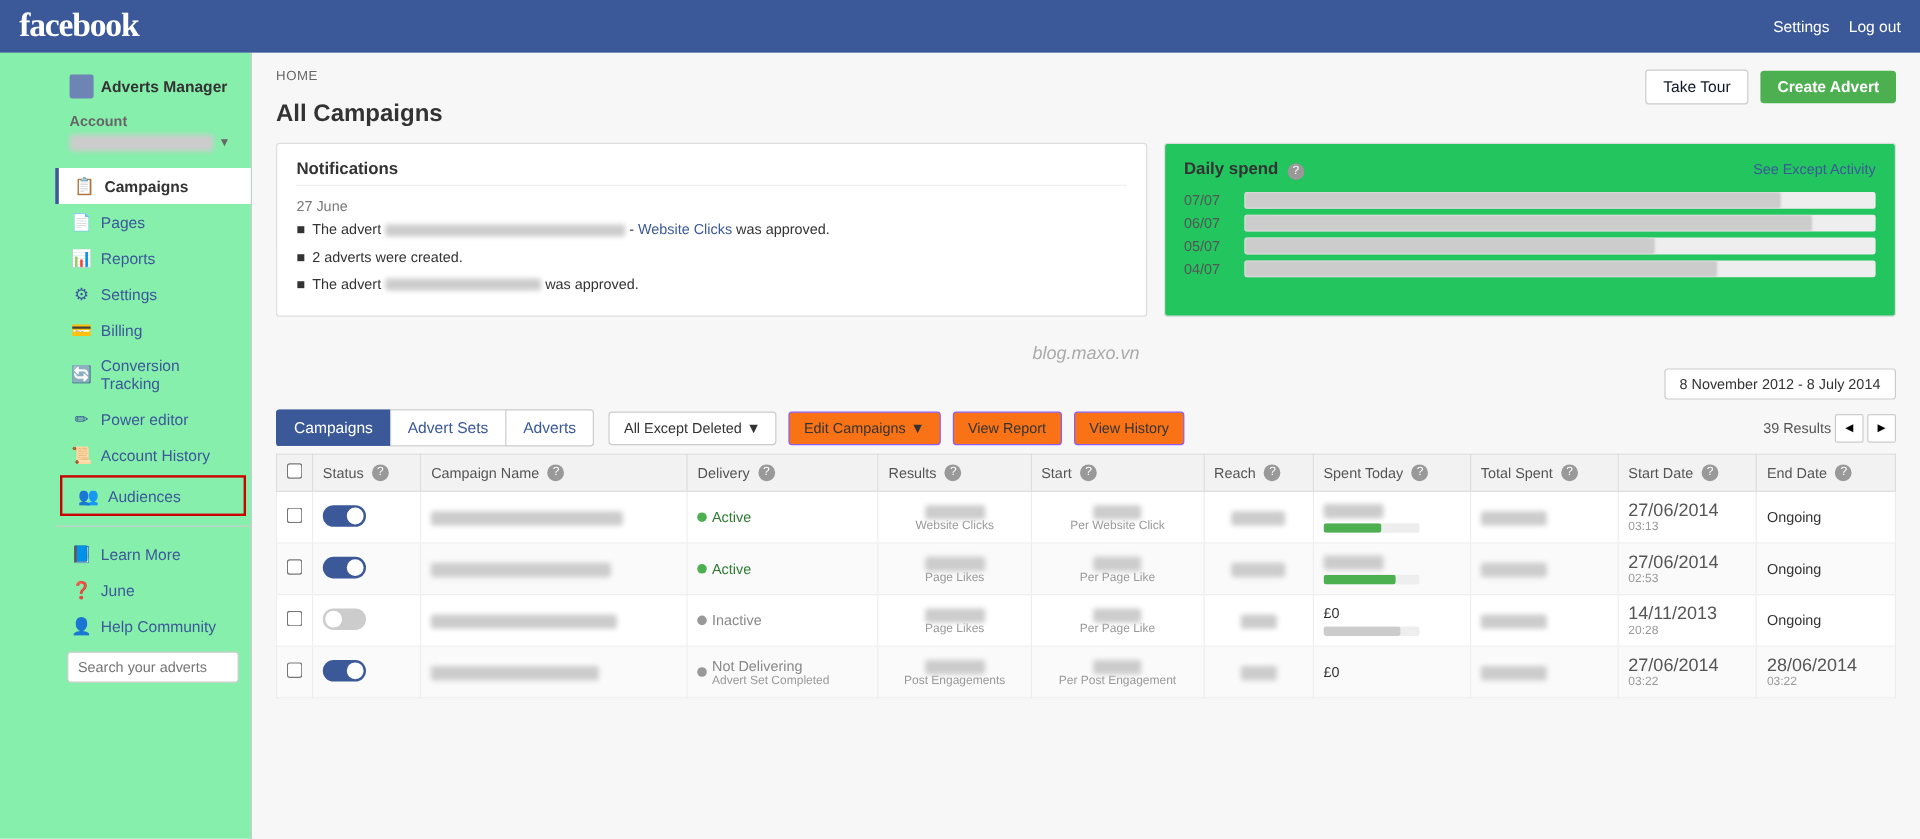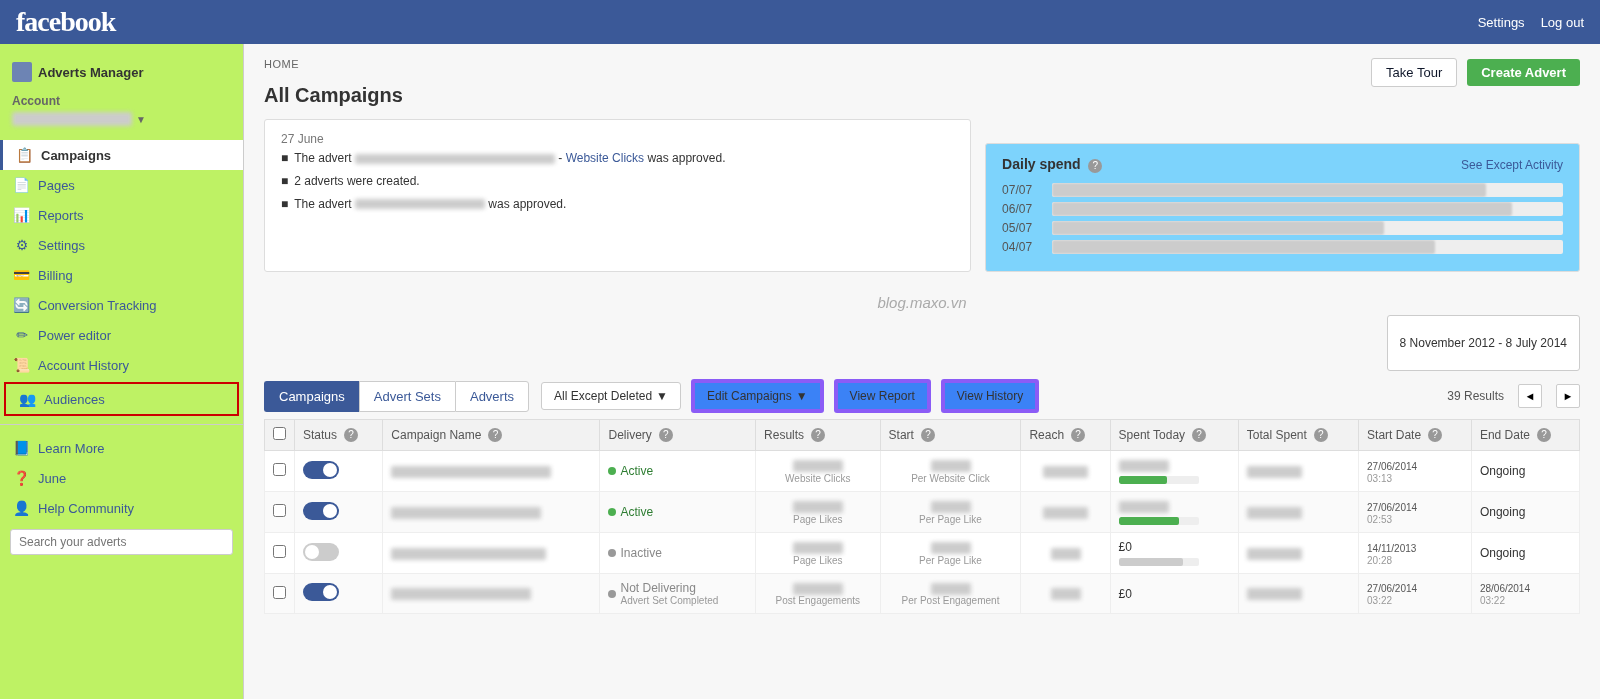--- a/index.html
+++ b/index.html
@@ -34,25 +34,26 @@
     }
 
     
     .layout {
       display: flex;
       min-height: calc(100vh - 44px);
     }
 
     
     .sidebar {
-      width: 244px;
-      background: #bef264;
+      width: 210px;
+      background: #86efac;
       border-right: 1px solid #ccc;
       flex-shrink: 0;
       padding-top: 10px;
+      padding-left: 46px;
     }
     .sidebar-header {
       padding: 8px 12px 4px;
       font-size: 13px;
       font-weight: bold;
       color: #333;
       display: flex;
       align-items: center;
       gap: 6px;
     }
@@ -227,25 +228,24 @@
       display: inline-block;
       height: 10px;
       background: #ccc;
       border-radius: 2px;
       filter: blur(2px);
       vertical-align: middle;
     }
 
     .daily-spend-panel {
       flex: 1;
-      background: #7dd3fc;
+      background: #22c55e;
       border: 1px solid #ddd;
       border-radius: 3px;
       padding: 12px 16px;
-      margin-top: 24px;
     }
     .daily-spend-header {
       display: flex;
       justify-content: space-between;
       align-items: center;
       margin-bottom: 10px;
     }
     .daily-spend-title {
       font-size: 14px;
       font-weight: bold;
@@ -307,21 +307,21 @@
 
     
     .date-range-row {
       display: flex;
       justify-content: flex-end;
       margin-bottom: 8px;
     }
     .date-range-btn {
       background: #fff;
       border: 1px solid #ccc;
-      padding: 20px 12px;
+      padding: 5px 12px;
       border-radius: 3px;
       font-size: 12px;
       cursor: pointer;
       color: #333;
     }
     .tab-btn {
       padding: 7px 14px;
       border: 1px solid #ccc;
       background: #fff;
       cursor: pointer;
@@ -342,38 +342,38 @@
       font-size: 12px;
       color: #333;
       display: flex;
       align-items: center;
       gap: 4px;
       border-radius: 3px;
       margin-left: 8px;
     }
     .action-btn {
       padding: 6px 12px;
-      border: 4px solid #8b5cf6;
-      background: #3b82f6;
+      border: 1px solid #8b5cf6;
+      background: #f97316;
       cursor: pointer;
       font-size: 12px;
       color: #333;
       display: flex;
       align-items: center;
       gap: 4px;
       border-radius: 3px;
       margin-left: 6px;
     }
     .results-info {
       margin-left: auto;
       font-size: 12px;
       color: #555;
       display: flex;
       align-items: center;
-      gap: 14px;
+      gap: 3px;
     }
     .page-nav-btn {
       width: 24px;
       height: 24px;
       border: 1px solid #ccc;
       background: #fff;
       cursor: pointer;
       display: flex;
       align-items: center;
       justify-content: center;
@@ -472,21 +472,21 @@
     .progress-bar-gray {
       height: 100%;
       background: #ccc;
       border-radius: 2px;
     }
     .sub-text {
       font-size: 10px;
       color: #999;
       display: block;
     }
-    .date-text { font-size: 10px; color: #555; }
+    .date-text { font-size: 15px; color: #555; }
     .time-text { font-size: 10px; color: #999; display: block; }
 
     .checkbox-cell { text-align: center; }
     input[type="checkbox"] { cursor: pointer; }
 
     .tab-group {
       display: flex;
     }
     .tab-group .tab-btn:not(:last-child) { border-right: none; }
     .tab-group .tab-btn:last-child { border-radius: 0 3px 3px 0; }
@@ -600,20 +600,21 @@
       <button class="btn-take-tour">Take Tour</button>
       <button class="btn-create-advert">Create Advert</button>
     </div>
 
     <div class="breadcrumb">HOME</div>
     <div class="page-title">All Campaigns</div>
 
     <div class="info-row">
 
       <div class="notifications-panel">
+        <div class="panel-title">Notifications</div>
         <div class="notif-date">27 June</div>
         <div class="notif-item">
           <span class="notif-bullet">■</span>
           <span class="notif-text">
             The advert <span class="blurred-bar" style="width:200px; height:10px;"></span> -
             <span class="notif-link">Website Clicks</span> was approved.
           </span>
         </div>
         <div class="notif-item">
           <span class="notif-bullet">■</span>

